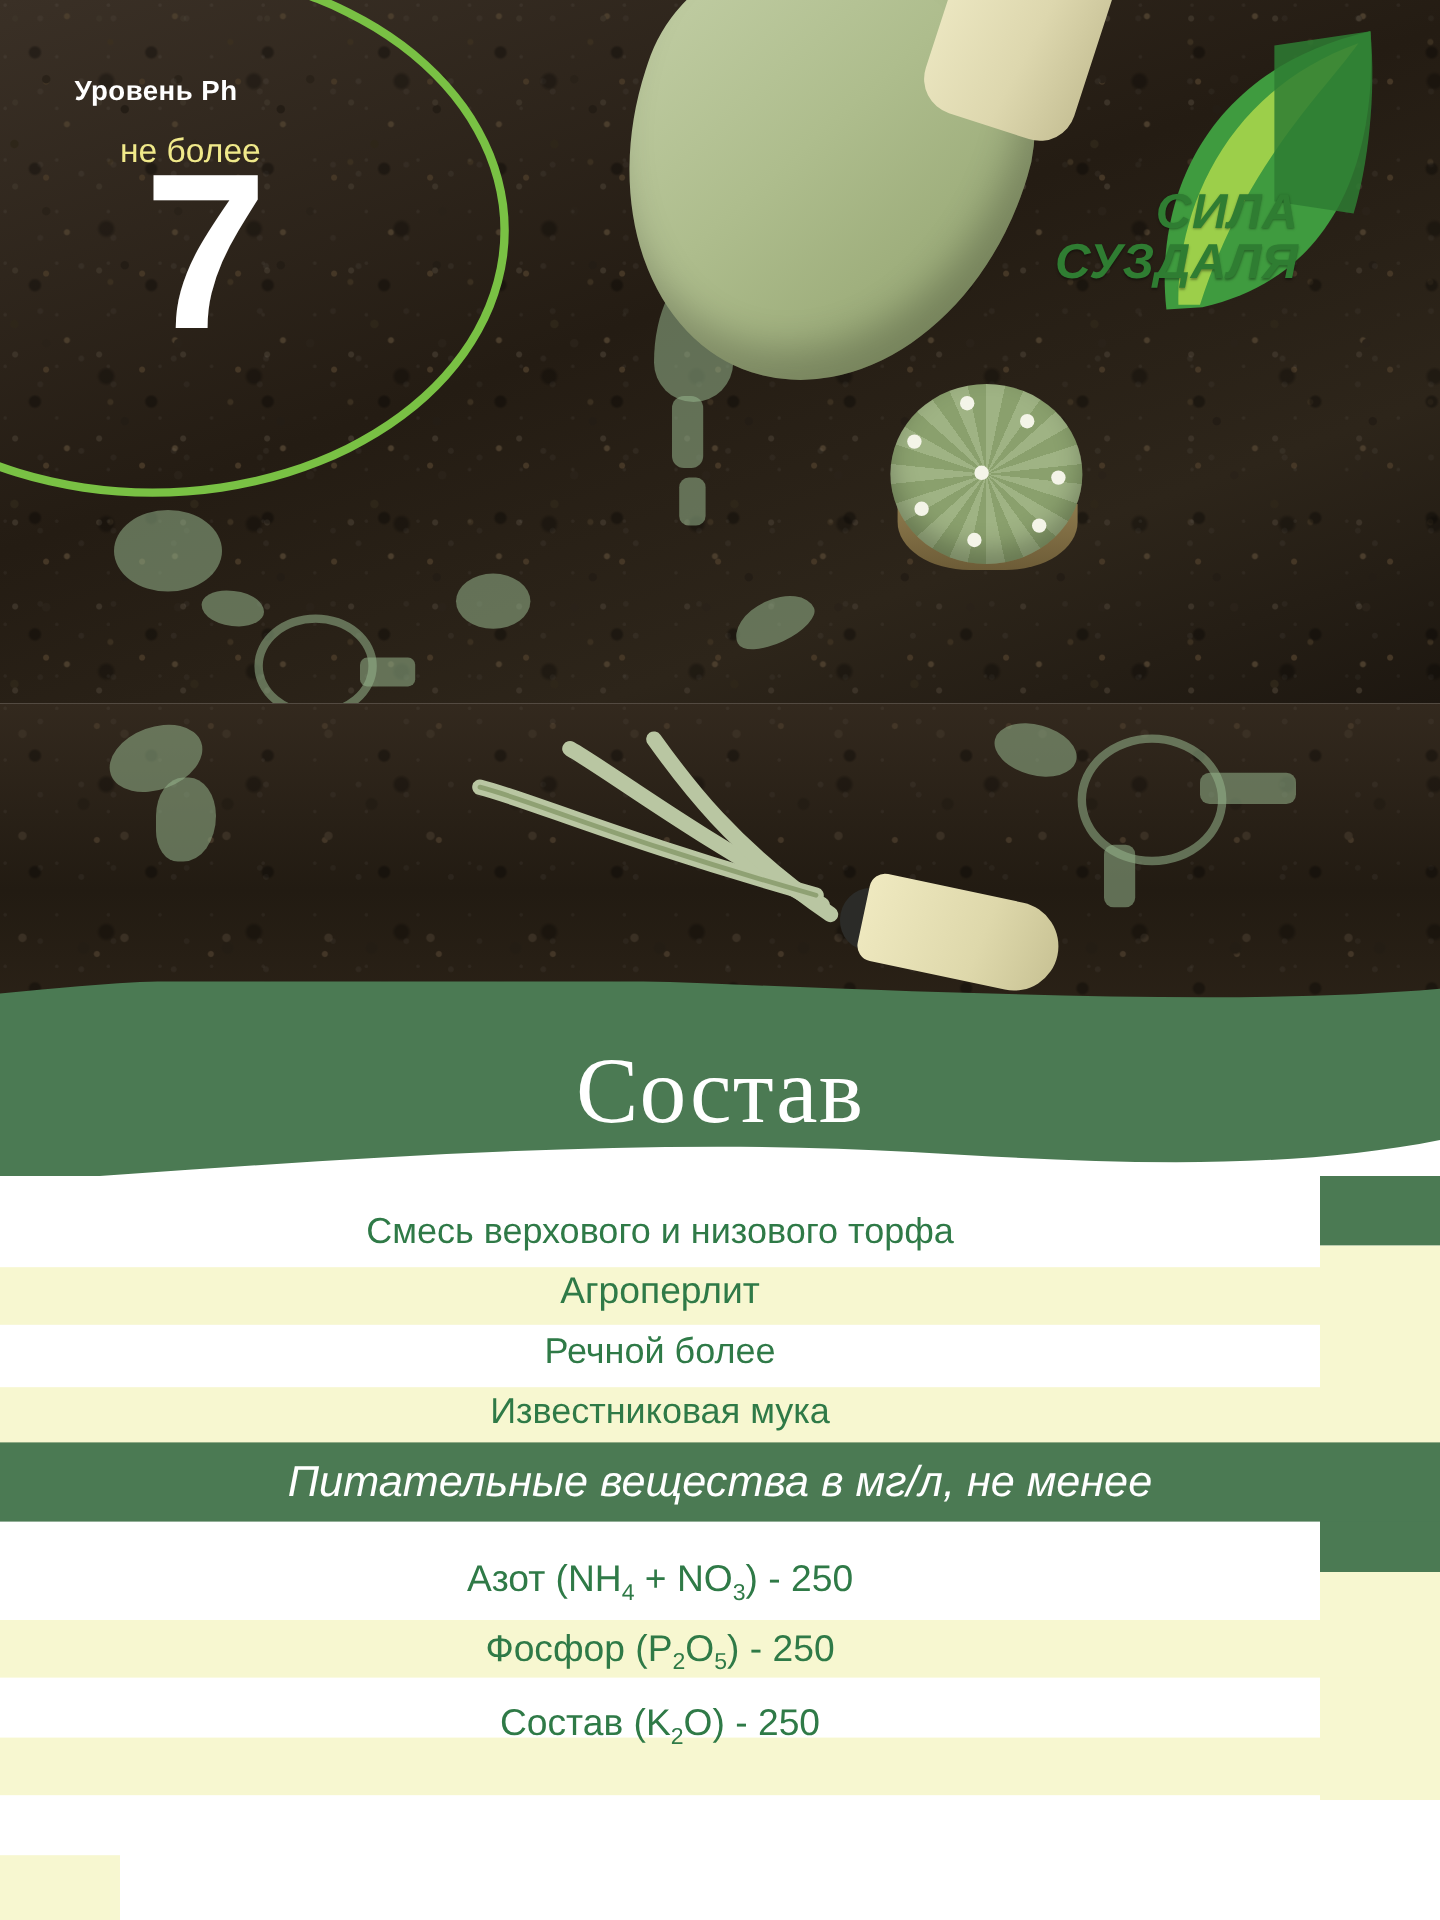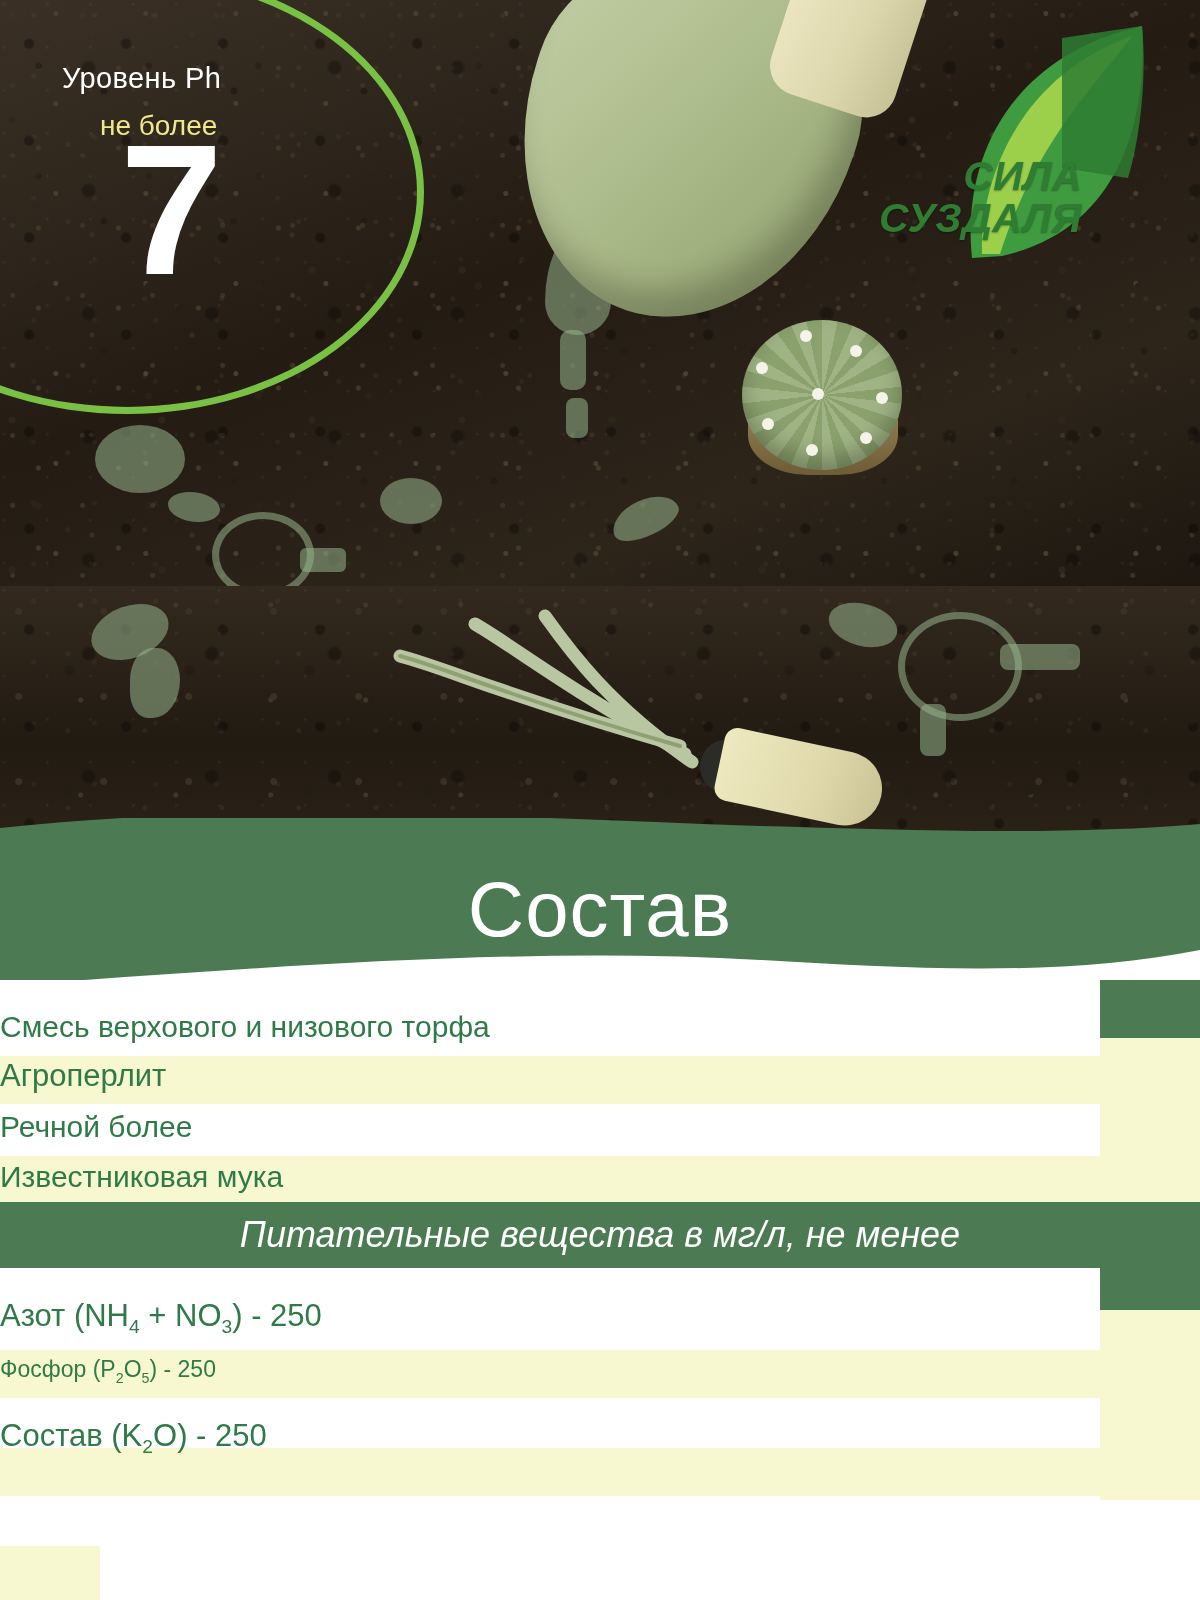--- a/index.html
+++ b/index.html
@@ -135,22 +135,22 @@
     position: absolute;
     left: -170px; top: -30px;
     width: 580px; height: 430px;
     border: 7px solid #79c144;
     border-radius: 50%;
   }
   .ph-title {
     position: absolute;
     left: 62px; top: 62px;
     color: #ffffff;
-    font-size: 29px;
-    font-weight: normal;
+    font-size: 23px;
+    font-weight: bold;
     letter-spacing: .4px;
   }
   .ph-sub {
     position: absolute;
     left: 100px; top: 110px;
     color: #f0e98a;
     font-size: 28px;
   }
   .ph-value {
     position: absolute;
@@ -194,41 +194,42 @@
   }
   .band-title {
     position: absolute;
     left: 0; top: 46px;
     width: 1200px;
     text-align: center;
     color: #ffffff;
     font-size: 78px;
     font-weight: normal;
     letter-spacing: 1px;
+    font-family: Liberation Serif, serif;
   }
 
   
   .comp {
     position: absolute;
     left: 0; top: 980px;
     width: 1200px;
     height: 620px;
     background: #ffffff;
   }
   .stripe-yellow {
     position: absolute;
     left: 0;
     width: 1200px;
     height: 48px;
     background: #f7f7d0;
   }
   .comp-row {
     position: relative;
     width: 1100px;
-    text-align: left;
+    text-align: center;
     color: #2f7a47;
     font-size: 30px;
     line-height: 1;
   }
   .nutrient-bar {
     position: absolute;
     left: 0;
     width: 1200px;
     height: 66px;
     background: #4b7a53;
@@ -350,21 +351,21 @@
   <div class="comp-row" style="position:absolute; top:182px;">Известниковая мука</div>
 
   <div class="nutrient-bar" style="top:222px;font-style:italic;">
     <span>Питательные вещества в мг/л, не менее</span>
   </div>
 
   <div class="comp-row" style="position:absolute; top:320px; font-size:31px;">
     <span>Азот (NH</span><sub>4</sub><span> + NO</span><sub>3</sub><span>) - 250</span>
   </div>
 
-  <div class="comp-row" style="position:absolute; top:378px; font-size:23px;">
+  <div class="comp-row" style="position:absolute; top:378px; font-size:31px;">
     <span>Фосфор (P</span><sub>2</sub><span>O</span><sub>5</sub><span>) - 250</span>
   </div>
 
   <div class="comp-row" style="position:absolute; top:440px; font-size:31px;">
     <span>Состав (K</span><sub>2</sub><span>O</span><span>) - 250</span>
   </div>
 
 </div>
 
 </body></html>

